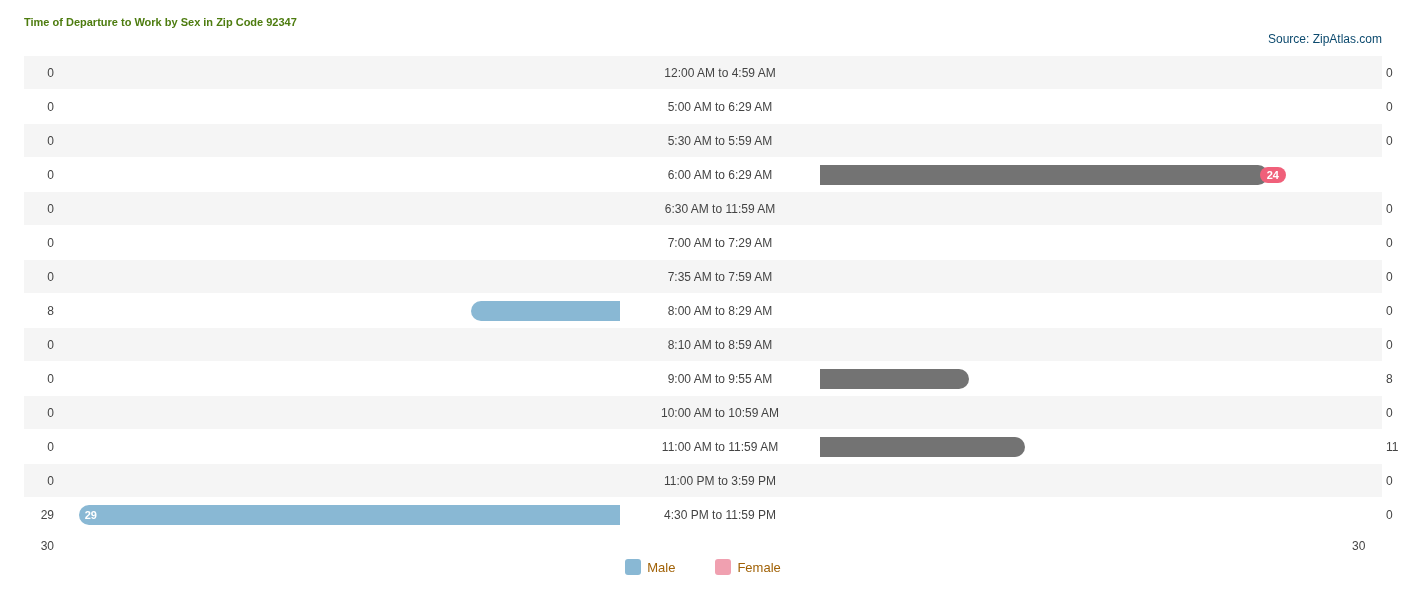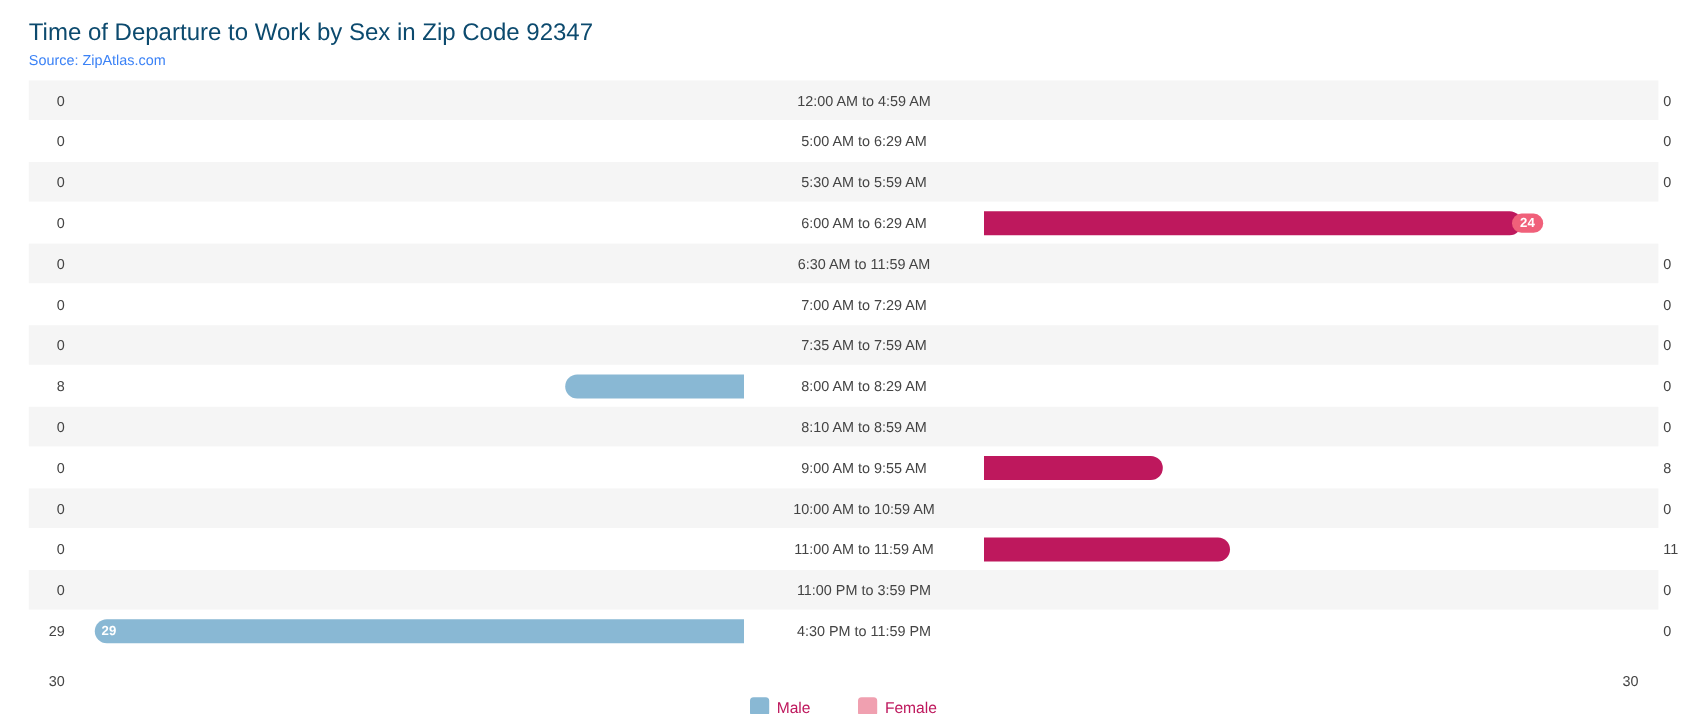--- a/index.html
+++ b/index.html
@@ -4,28 +4,29 @@
   <style>
     * { box-sizing: border-box; margin: 0; padding: 0; }
     body {
       font-family: Arial, sans-serif;
       background: #fff;
       width: 1406px;
       min-height: 595px;
       padding: 16px 24px 20px 24px;
     }
     .chart-title {
-      font-size: 20px;
-      font-weight: normal;
+      font-size: 11px;
+      font-weight: bold;
+      color: #4d7c0f;
+      margin-bottom: 4px;
+    }
+    .source {
+      font-size: 12px;
       color: #0c4a6e;
-      margin-bottom: 4px;
-    }
-    .source {
-      font-size: 12px;
-      color: #3b82f6;
+      text-align: right;
       margin-bottom: 10px;
     }
     .chart-area {
       position: relative;
       width: 100%;
     }
     .row {
       display: flex;
       align-items: center;
       height: 33px;
@@ -80,37 +81,37 @@
     }
     .bar-male {
       height: 20px;
       background: #89b8d4;
       border-radius: 10px 0 0 10px;
       position: absolute;
       right: 0;
     }
     .bar-female {
       height: 20px;
-      background: #be185d;
+      background: #737373;
       border-radius: 0 10px 10px 0;
       position: absolute;
       left: 0;
     }
     .right-val {
       width: 36px;
       text-align: left;
       font-size: 12px;
       color: #444;
       padding-left: 6px;
       flex-shrink: 0;
     }
     .axis-row {
       display: flex;
       align-items: center;
-      margin-top: 19px;
+      margin-top: 8px;
     }
     .axis-left {
       width: 36px;
       text-align: right;
       font-size: 12px;
       color: #444;
       padding-right: 6px;
     }
     .axis-main {
       flex: 1;
@@ -124,21 +125,21 @@
       font-size: 12px;
       color: #444;
       padding-left: 6px;
     }
     .legend {
       display: flex;
       justify-content: center;
       gap: 40px;
       margin-top: 6px;
       font-size: 13px;
-      color: #be185d;
+      color: #a16207;
     }
     .legend-item {
       display: flex;
       align-items: center;
       gap: 6px;
     }
     .legend-box {
       width: 16px;
       height: 16px;
       border-radius: 3px;

